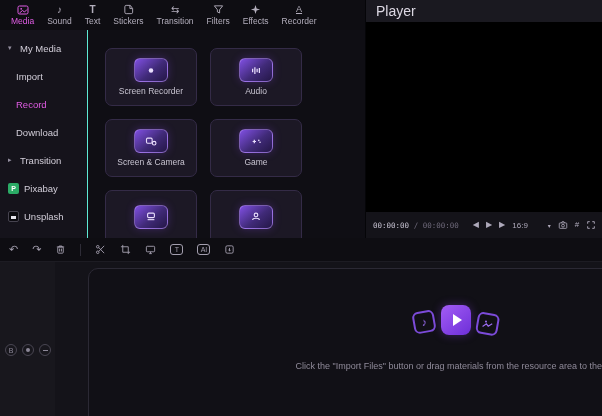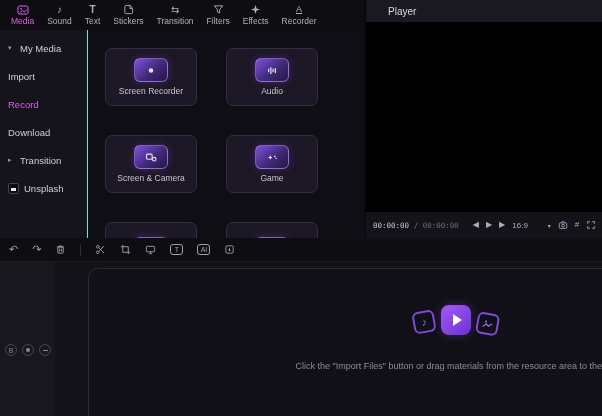--- a/index.html
+++ b/index.html
@@ -19,46 +19,46 @@
   .tab {
     display:flex; flex-direction:column; align-items:center; justify-content:center;
     gap:1px; padding:2px 6px; color:#b3aebc; cursor:pointer;
   }
   .tab .ti { height:12px; display:flex; align-items:center; justify-content:center; font-size:10px; line-height:1; }
   .tab .tl { font-size:8.5px; line-height:1.1; }
   .tab.active { color:#e05ce4; }
 
   
   .player-panel { position:absolute; left:365px; top:0; width:237px; height:238px; background:#000; border-left:1px solid #050508; }
-  .player-header { height:22px; background:#1a1920; display:flex; align-items:center; padding:0 22px; font-size:10px; color:#dcd8e3; }
+  .player-header { height:22px; background:#1a1920; display:flex; align-items:center; padding:0 10px; font-size:14px; color:#dcd8e3; }
   .player-video { height:190px; background:#000; }
   .player-controls { height:26px; background:#141319; display:flex; align-items:center; padding:0 7px; gap:7px; }
   .timecode { font-family:"DejaVu Sans Mono",monospace; font-size:7.5px; color:#6f6a7b; white-space:nowrap; }
   .timecode .cur { color:#c9c5d4; }
   .pc-spacer { flex:1; }
   .pc-btn { color:#aea9ba; font-size:8px; line-height:1; cursor:pointer; }
   .aspect { font-size:8px; color:#aea9ba; cursor:pointer; display:flex; align-items:center; gap:20px; }
   .aspect .caret { font-size:6px; }
 
   
   .sidebar {
     position:absolute; left:0; top:30px; width:88px; height:208px;
     background:#15131b; border-right:1px solid #5eead4; padding-top:4px;
   }
   .side-item { height:28px; display:flex; align-items:center; gap:5px; padding-left:8px; font-size:9.5px; color:#d2ced9; cursor:pointer; white-space:nowrap; }
-  .side-item.child { padding-left:8px; }
+  .side-item.child { padding-left:16px; }
   .side-item.active { color:#e05ce4; }
   .chev { font-size:7px; color:#948fa0; width:7px; }
   .px-ic { width:11px; height:11px; border-radius:2px; background:#2bab66; color:#fff; font-size:7px; font-weight:bold; display:flex; align-items:center; justify-content:center; }
   .us-ic { width:11px; height:11px; border-radius:2px; background:#0c0b10; border:1px solid #46434f; position:relative; }
   .us-ic::after { content:""; position:absolute; left:2px; bottom:2px; width:5px; height:3px; background:#e8e6ee; }
 
   
   .media-panel { position:absolute; left:88px; top:30px; width:277px; height:208px; background:#0f0e14; overflow:hidden; }
-  .cards { position:absolute; left:17px; top:18px; display:grid; grid-template-columns:92px 92px; gap:29px; }
+  .cards { position:absolute; left:17px; top:18px; display:grid; grid-template-columns:92px 92px; gap:13px; }
   .card {
     width:92px; height:58px; background:#1c1825; border:1px solid #342b47;
     border-radius:7px; display:flex; flex-direction:column; align-items:center;
     justify-content:center; gap:5px; cursor:pointer;
   }
   .tv {
     width:34px; height:24px; border-radius:6px; flex:none;
     background:linear-gradient(140deg,#8050e2 0%,#402a78 55%,#241747 100%);
     border:1px solid rgba(195,155,255,.5);
     box-shadow:0 0 8px rgba(130,70,230,.3);
@@ -184,20 +184,24 @@
     </div>
     <div class="side-item child active">
       <span>Record</span>
     </div>
     <div class="side-item child">
       <span>Download</span>
     </div>
     <div class="side-item">
       <span class="chev">▸</span>
       <span>Transition</span>
+    </div>
+    <div class="side-item">
+      <span class="px-ic">P</span>
+      <span>Pixabay</span>
     </div>
     <div class="side-item">
       <span class="us-ic"></span>
       <span>Unsplash</span>
     </div>
   </div>
 
   <div class="media-panel">
     <div class="cards">
       <div class="card">

